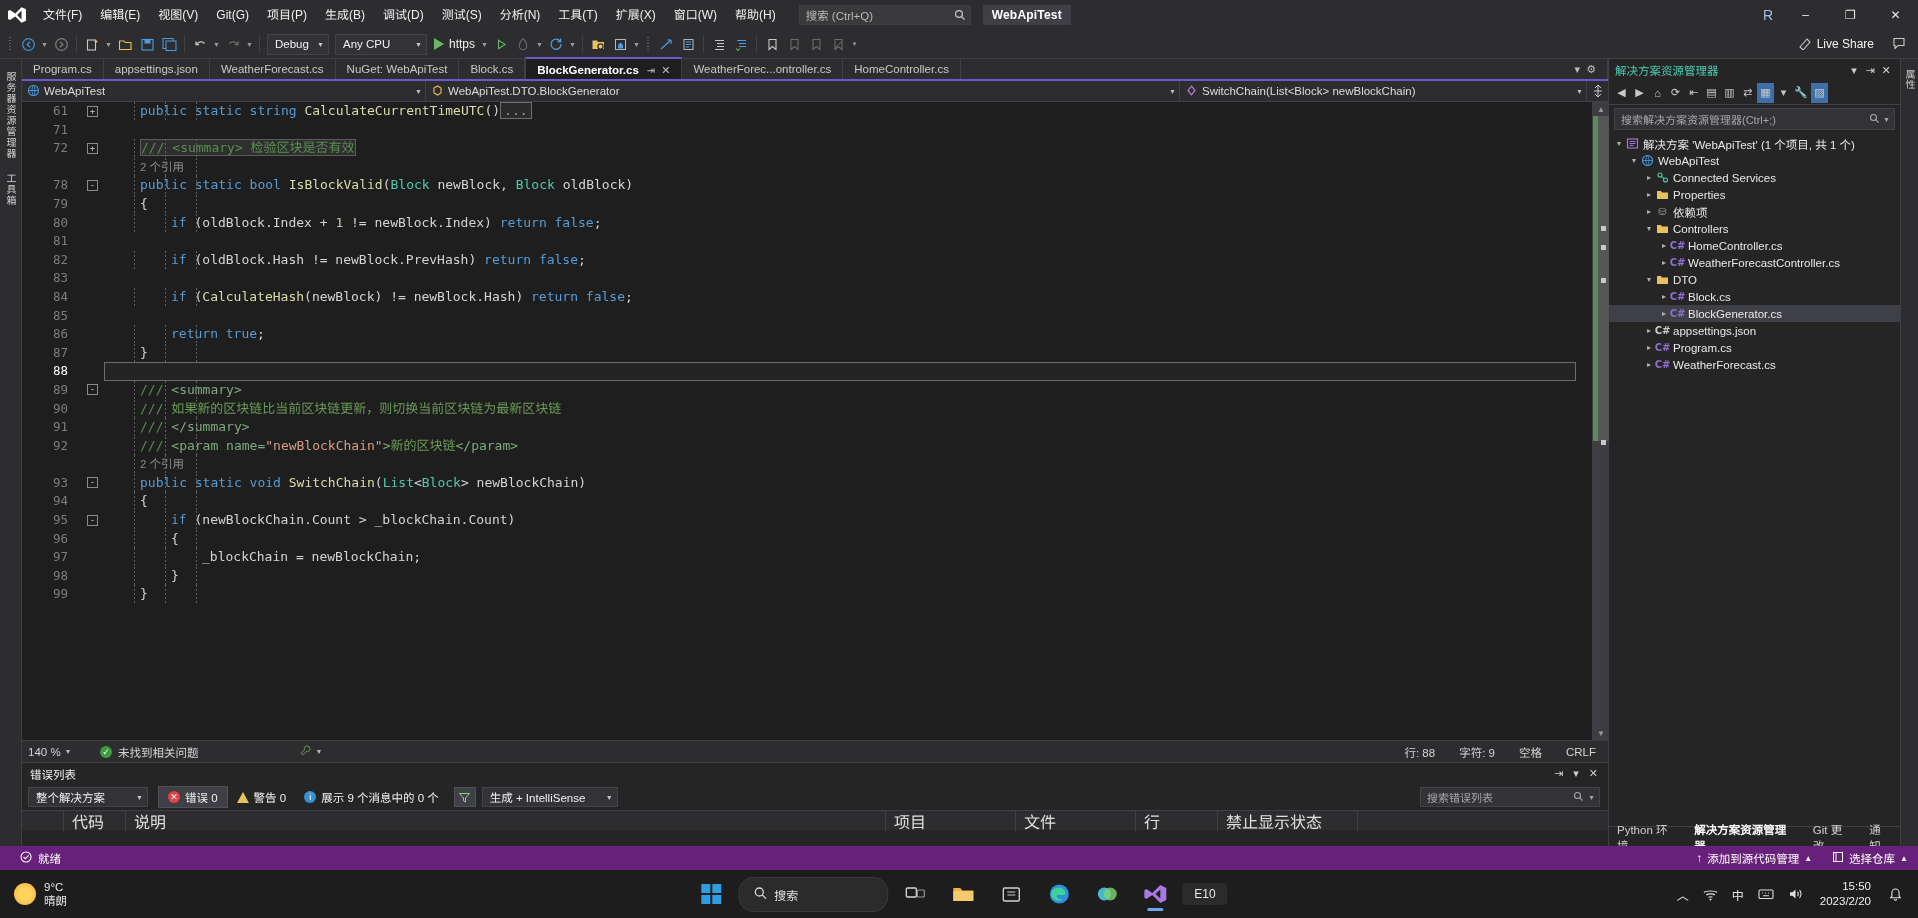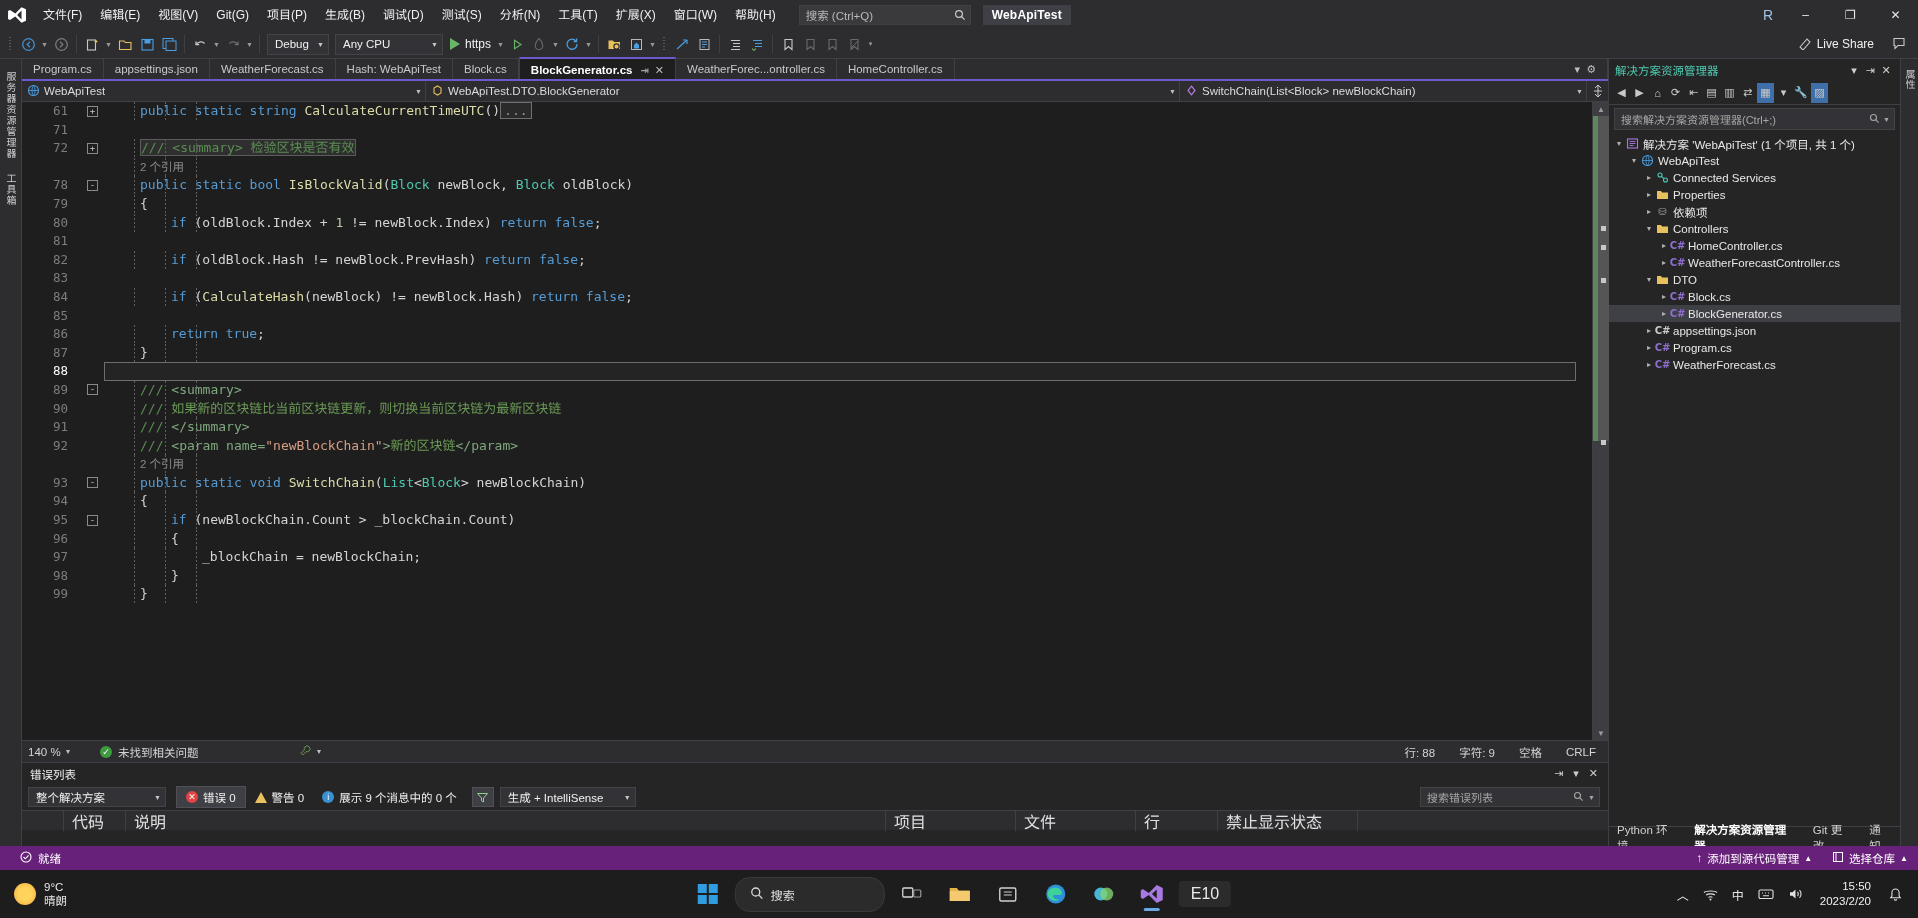--- a/index.html
+++ b/index.html
@@ -55,21 +55,21 @@
   .tb-ico { width:22px; height:22px; display:flex; align-items:center; justify-content:center; }
   .tb-caret { width:11px; height:22px; display:flex; align-items:center; justify-content:center; color:#9a9a9a; font-size:7px;}
   .tb-sep { width:1px; height:18px; background:#3f3f46; margin: 0 4px; }
   .combo {
     height:21px; background:#333337; border:1px solid #434346; display:flex; align-items:center;
     padding: 0 4px 0 7px; font-size:11.5px; color:#f1f1f1; margin: 0 3px; white-space:nowrap;
   }
   .combo .cv { flex:1; }
   .combo .cc { margin-left:8px; color:#c6c6c6; font-size:7px; }
   .combo.w-debug { width:62px; }
-  .combo.w-cpu { width:108px; }
+  .combo.w-cpu { width:92px; }
   .run-btn { display:flex; align-items:center; height:22px; padding:0 4px; }
   .run-btn .lbl { font-size:12px; color:#f1f1f1; margin-left:5px; }
   .tri { width:0;height:0;border-style:solid;border-width:6px 0 6px 10px;border-color:transparent transparent transparent #68b668; }
   .live-share { margin-left:auto; display:flex; align-items:center; gap:6px; padding-right: 6px; font-size:12px; color:#f1f1f1;}
   .live-share .seg{ display:flex; align-items:center; gap:5px; padding: 2px 6px;}
 
   
   .body { flex:1; display:flex; min-height:0; background:#1f1f1f; }
 
   
@@ -181,21 +181,21 @@
   .ed-status .right { margin-left:auto; display:flex; align-items:center; }
   .ed-status .right span { padding: 0 12px; }
 
   
   .errpanel { flex:0 0 84px; background:#252526; border-top:1px solid #3f3f46; display:flex; flex-direction:column;}
   .errhead { height:21px; display:flex; align-items:center; padding-left:8px; font-size:11.5px; color:#f1f1f1; background:#252526;}
   .errhead .tools { margin-left:auto; display:flex; align-items:center; gap:10px; padding-right:10px; color:#cccccc; font-size:11px;}
   .errbar { height:26px; display:flex; align-items:center; gap:0; padding-left:6px; background:#252526; }
   .errbar .cmb {
     height:20px; background:#333337; border:1px solid #434346; display:flex; align-items:center;
-    padding:0 4px 0 7px; font-size:11.5px; width:138px; margin-right:10px;
+    padding:0 4px 0 7px; font-size:11.5px; width:120px; margin-right:10px;
   }
   .errbar .cmb .cv{flex:1;}
   .errbar .cmb .cc{font-size:7px;color:#c6c6c6;}
   .chip { display:flex; align-items:center; gap:5px; padding: 2px 9px; font-size:11.5px; color:#f1f1f1; }
   .chip.sel { background:#3f3f46; border:1px solid #4f4f55; }
   .dot-err { width:12px;height:12px;border-radius:50%;background:#e04343;color:#fff;font-size:9px;display:flex;align-items:center;justify-content:center;}
   .tri-warn { width:0;height:0;border-style:solid;border-width:0 6px 11px 6px;border-color:transparent transparent #e8c15e transparent; position:relative;}
   .dot-info { width:12px;height:12px;border-radius:50%;background:#3a8fd0;color:#fff;font-size:9px;display:flex;align-items:center;justify-content:center;}
   .errbar .filter-ico { width:22px;height:20px;display:flex;align-items:center;justify-content:center;background:#3f3f46;border:1px solid #4f4f55;margin:0 6px;}
   .errbar .search {
@@ -256,21 +256,21 @@
   .tb-ic { width:42px; height:40px; display:flex; align-items:center; justify-content:center; border-radius:4px;}
   .win-logo { display:grid; grid-template-columns: 9px 9px; grid-template-rows: 9px 9px; gap:2.5px;}
   .win-logo i { background:#2f9de0; display:block; }
   .tb-search {
     height:35px; width:150px; background:#2b2b2b; border-radius:15px; display:flex; align-items:center;
     gap:7px; padding: 0 14px; font-size:12px; color:#e0e0e0; border:1px solid #3a3a3a;
   }
   .tb-right-sys { margin-left:auto; display:flex; align-items:center; gap:4px; padding-right:10px;}
   .sys-ic { padding: 0 5px; font-size:12px; color:#e8e8e8; display:flex; align-items:center;}
   .clock { font-size:11.5px; line-height:15px; text-align:right; color:#f0f0f0; padding: 0 8px;}
-  .pill-e10 { background:#2b2b2b; border-radius:4px; padding:4px 12px; font-size:16px; color:#e8e8e8;text-align:right;}
+  .pill-e10 { background:#2b2b2b; border-radius:4px; padding:4px 12px; font-size:12px; color:#e8e8e8;text-align:right;}
   .active-underline { position:absolute; bottom:3px; left:50%; transform:translateX(-50%); width:16px; height:3px; border-radius:2px; background:#6aa9e8;}
 </style>
 </head>
 <body>
 
 <div class="app">
 
   <div class="titlebar">
     <div class="vs-logo">
       <svg width="20" height="20" viewBox="0 0 20 20">
@@ -495,21 +495,21 @@
         <div class="tab">
             <span>Program.cs</span>
           </div>
         <div class="tab">
             <span>appsettings.json</span>
           </div>
         <div class="tab">
             <span>WeatherForecast.cs</span>
           </div>
         <div class="tab">
-            <span>Hash: WebApiTest</span>
+            <span>NuGet: WebApiTest</span>
           </div>
         <div class="tab">
             <span>Block.cs</span>
           </div>
         <div class="tab active">
           <span>BlockGenerator.cs</span>
           <span class="pin">⇥</span>
           <span class="cls">✕</span>
         </div>
         <div class="tab">

